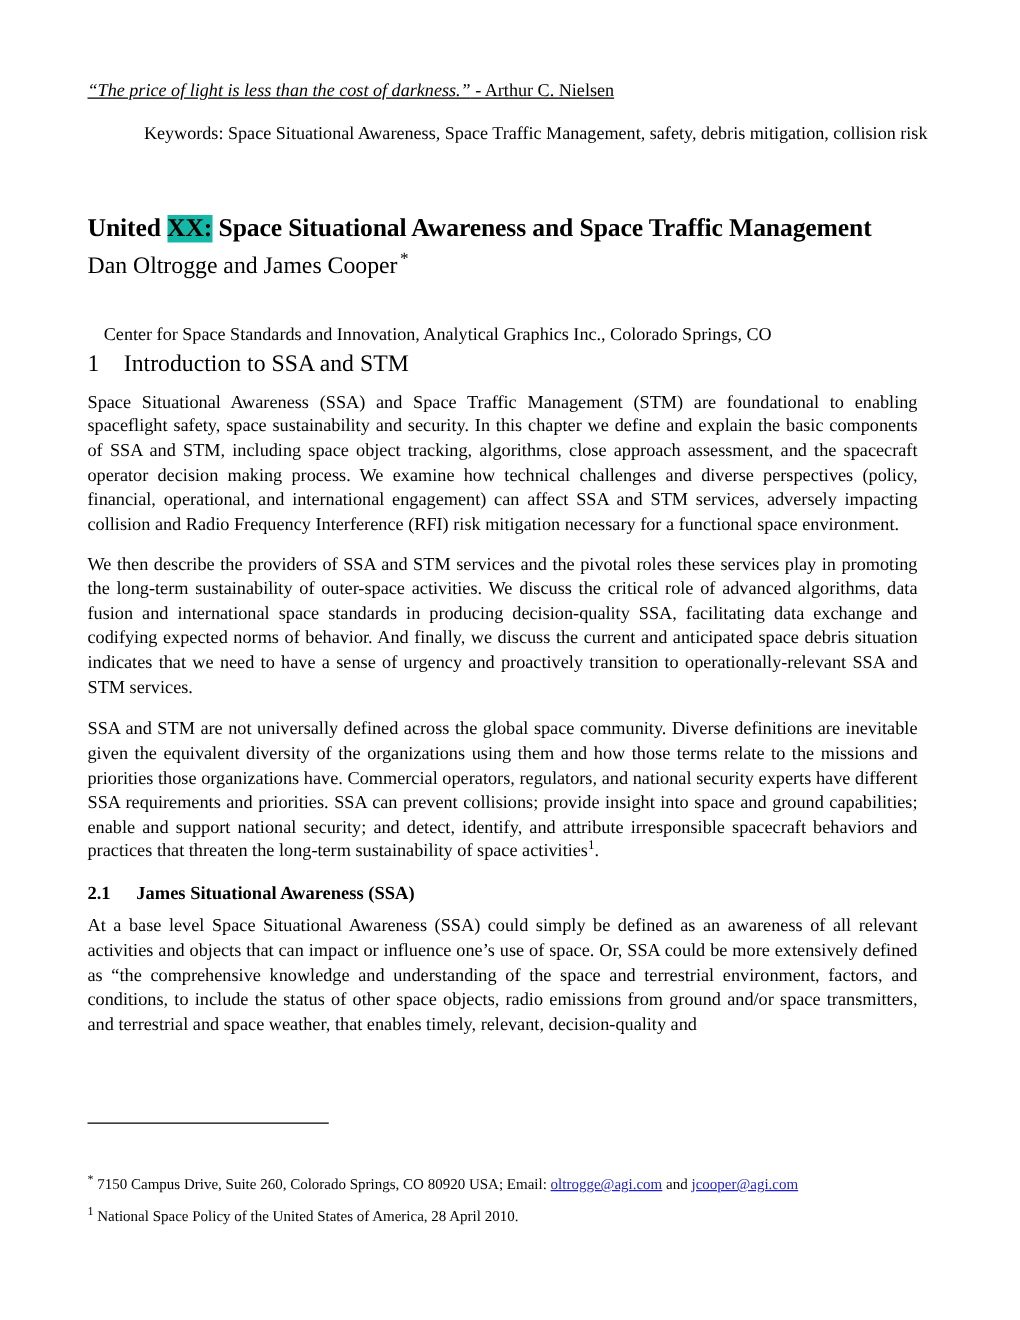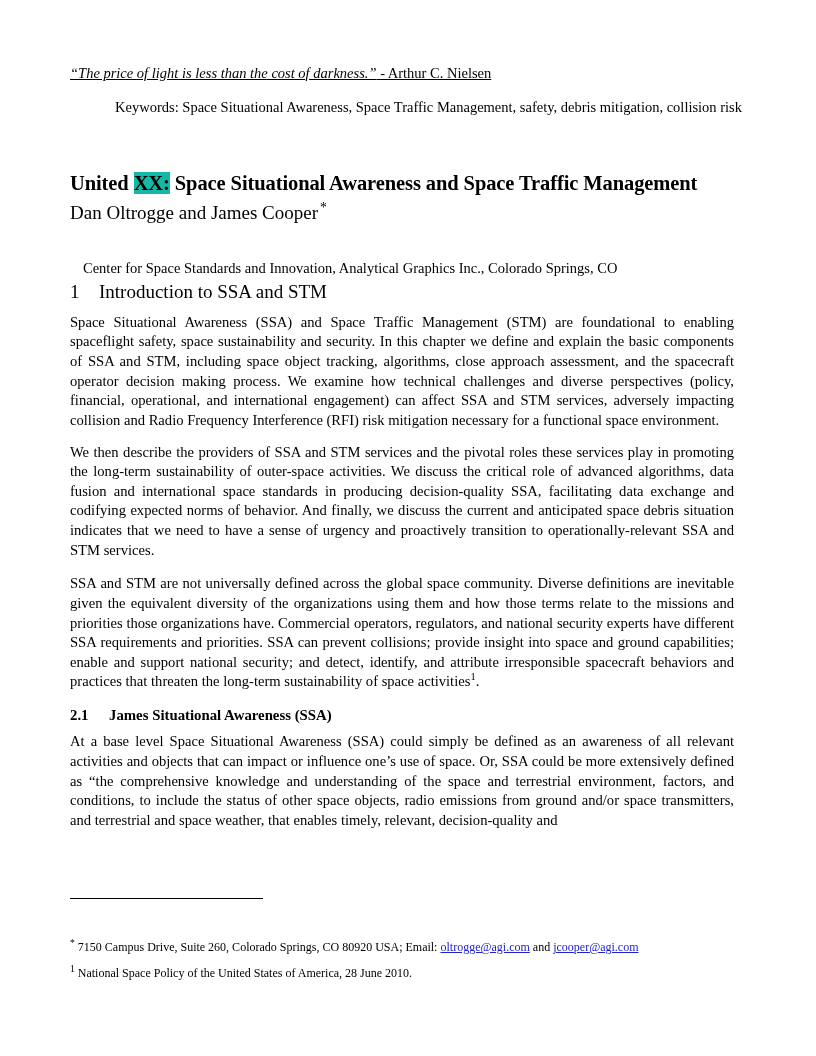--- a/index.html
+++ b/index.html
@@ -185,16 +185,16 @@
       <p class="body">At a base level Space Situational Awareness (SSA) could simply be defined as an awareness of all relevant activities and objects that can impact or influence one’s use of space. Or, SSA could be more extensively defined as “the comprehensive knowledge and understanding of the space and terrestrial environment, factors, and conditions, to include the status of other space objects, radio emissions from ground and/or space transmitters, and terrestrial and space weather, that enables timely, relevant, decision-quality and</p>
 
     </div>
   </div>
 
   <div class="footnote-area">
     <hr class="fn-rule">
 
     <p class="footnote"><span class="fn-mark">*</span><span> 7150 Campus Drive, Suite 260, Colorado Springs, CO 80920 USA; Email: </span><a class="maillink" href="#">oltrogge@agi.com</a><span> and </span><a class="maillink" href="#">jcooper@agi.com</a></p>
 
-    <p class="footnote"><span class="fn-mark">1</span><span> National Space Policy of the United States of America, 28 June 2010.</span></p>
+    <p class="footnote"><span class="fn-mark">1</span><span> National Space Policy of the United States of America, 28 April 2010.</span></p>
   </div>
 
 </div>
 
 </body></html>

